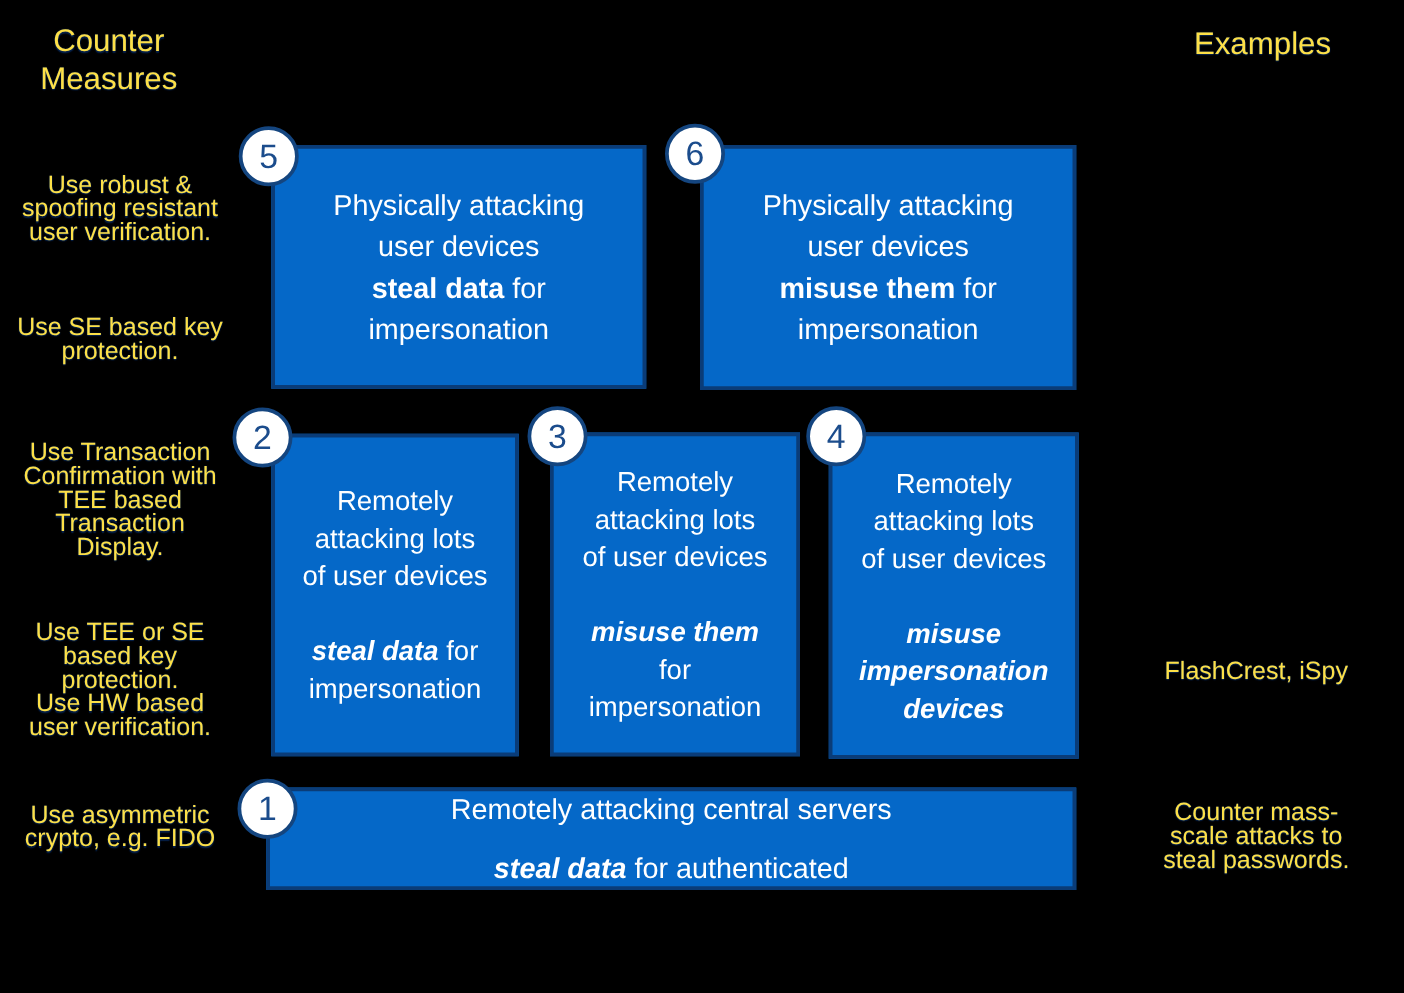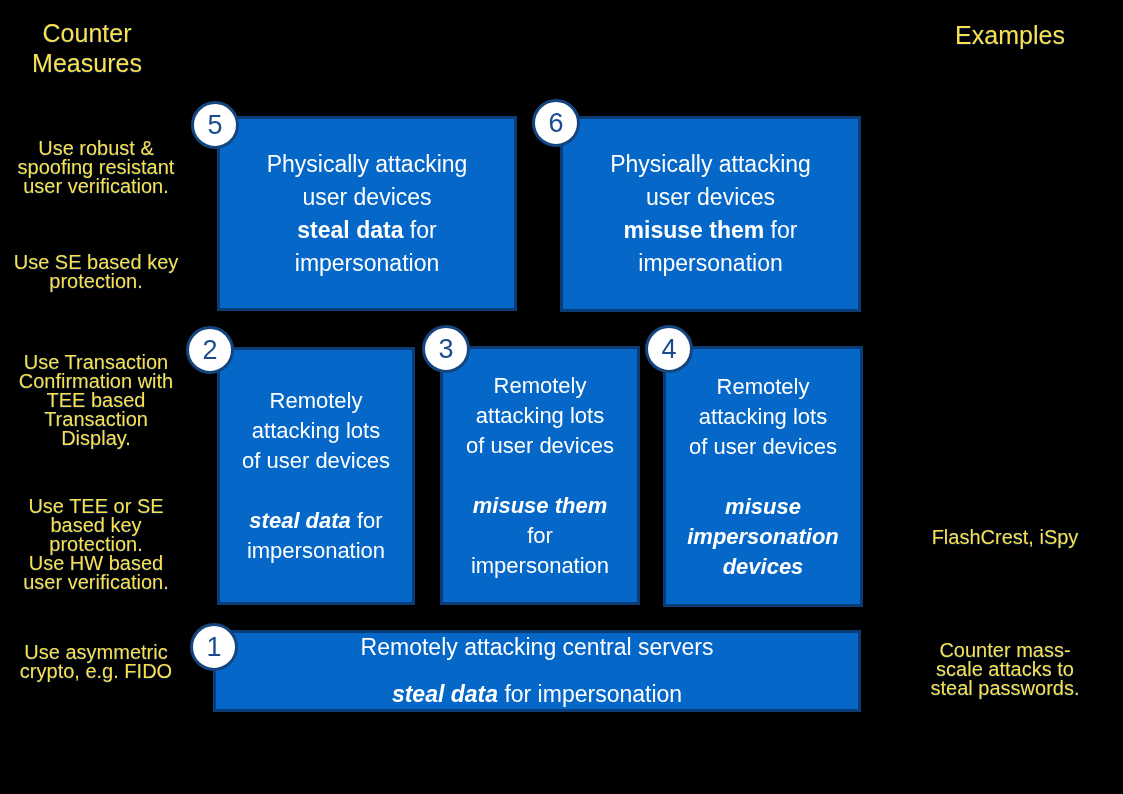--- a/index.html
+++ b/index.html
@@ -102,17 +102,17 @@
     <div class="box-line">of user devices</div>
     <div class="blank-line"></div>
     <div class="box-line em">misuse</div>
     <div class="box-line em">impersonation</div>
     <div class="box-line em">devices</div>
   </div>
   <div class="circle" style="left:645px; top:325px;">4</div>
 
   <div class="attack-box big" style="left:213px; top:630px; width:648px; height:82px;gap:16px;">
     <div class="box-line" style="line-height:31px;">Remotely attacking central servers</div>
-    <div class="box-line" style="line-height:31px;"><span class="em">steal data</span><span> for impersonation</span></div>
+    <div class="box-line" style="line-height:31px;"><span class="em">steal data</span><span> for authenticated</span></div>
   </div>
   <div class="circle" style="left:190px; top:623px;">1</div>
 
 </div>
 
 </body></html>

